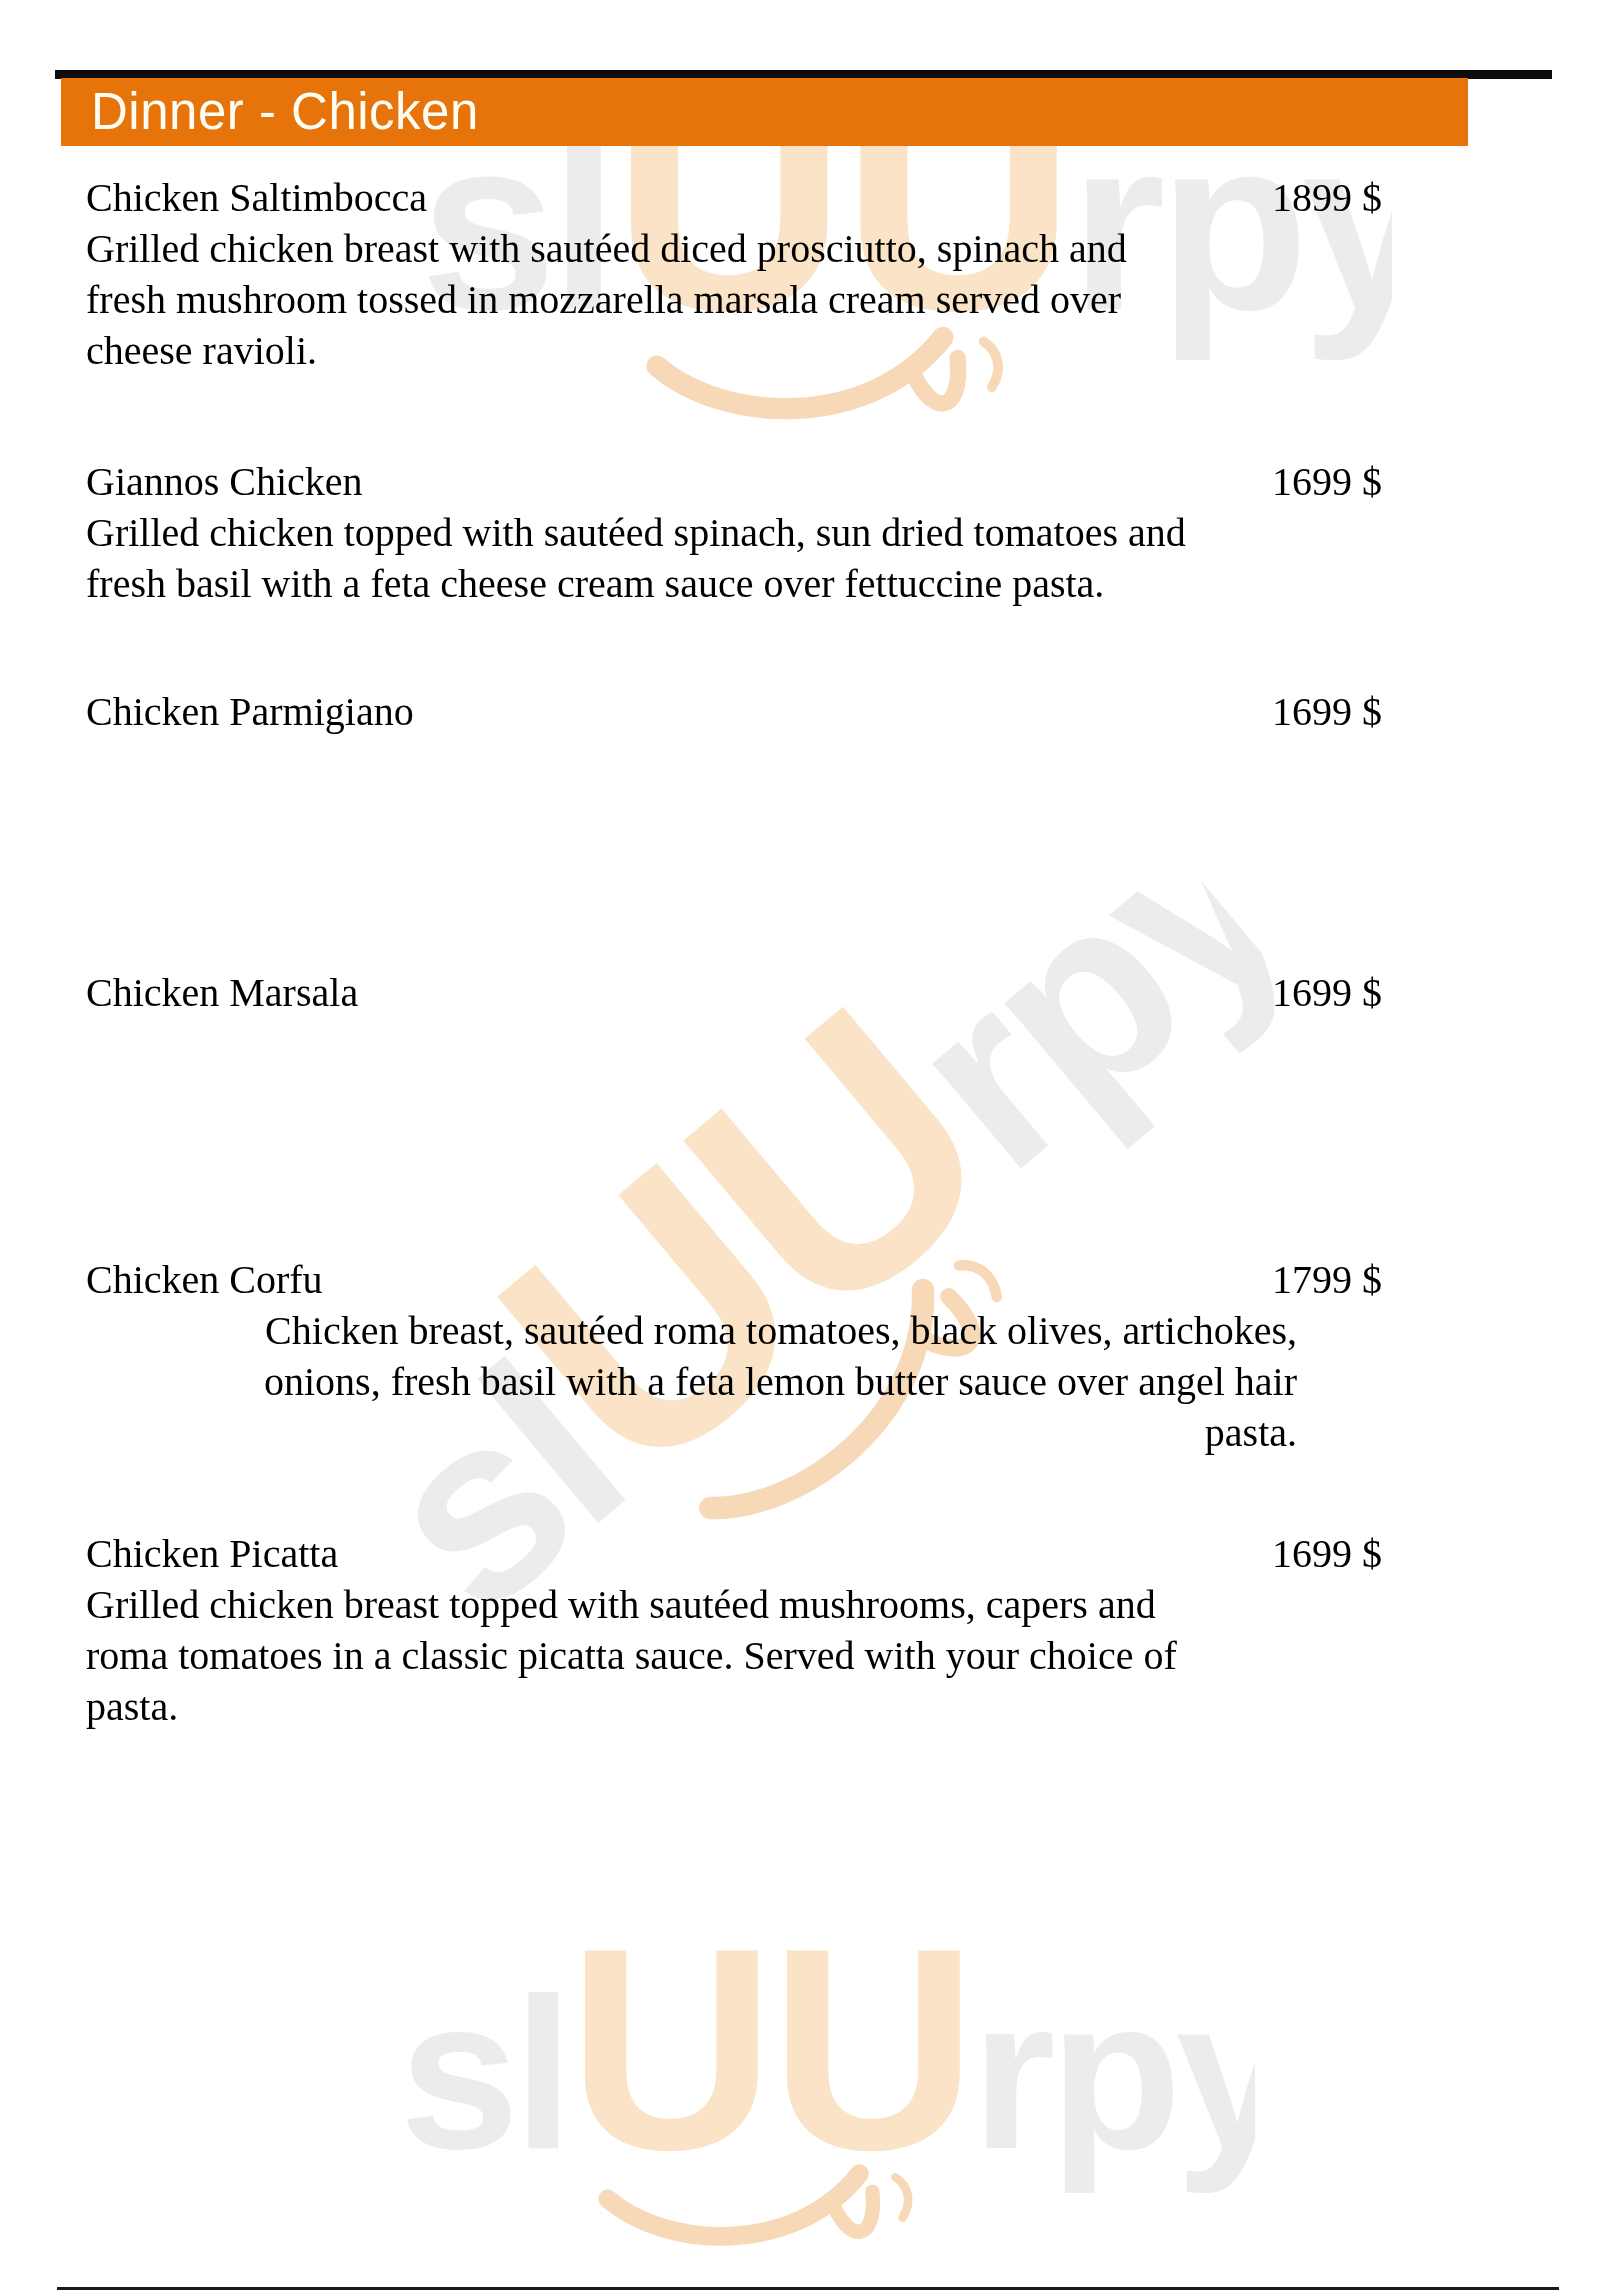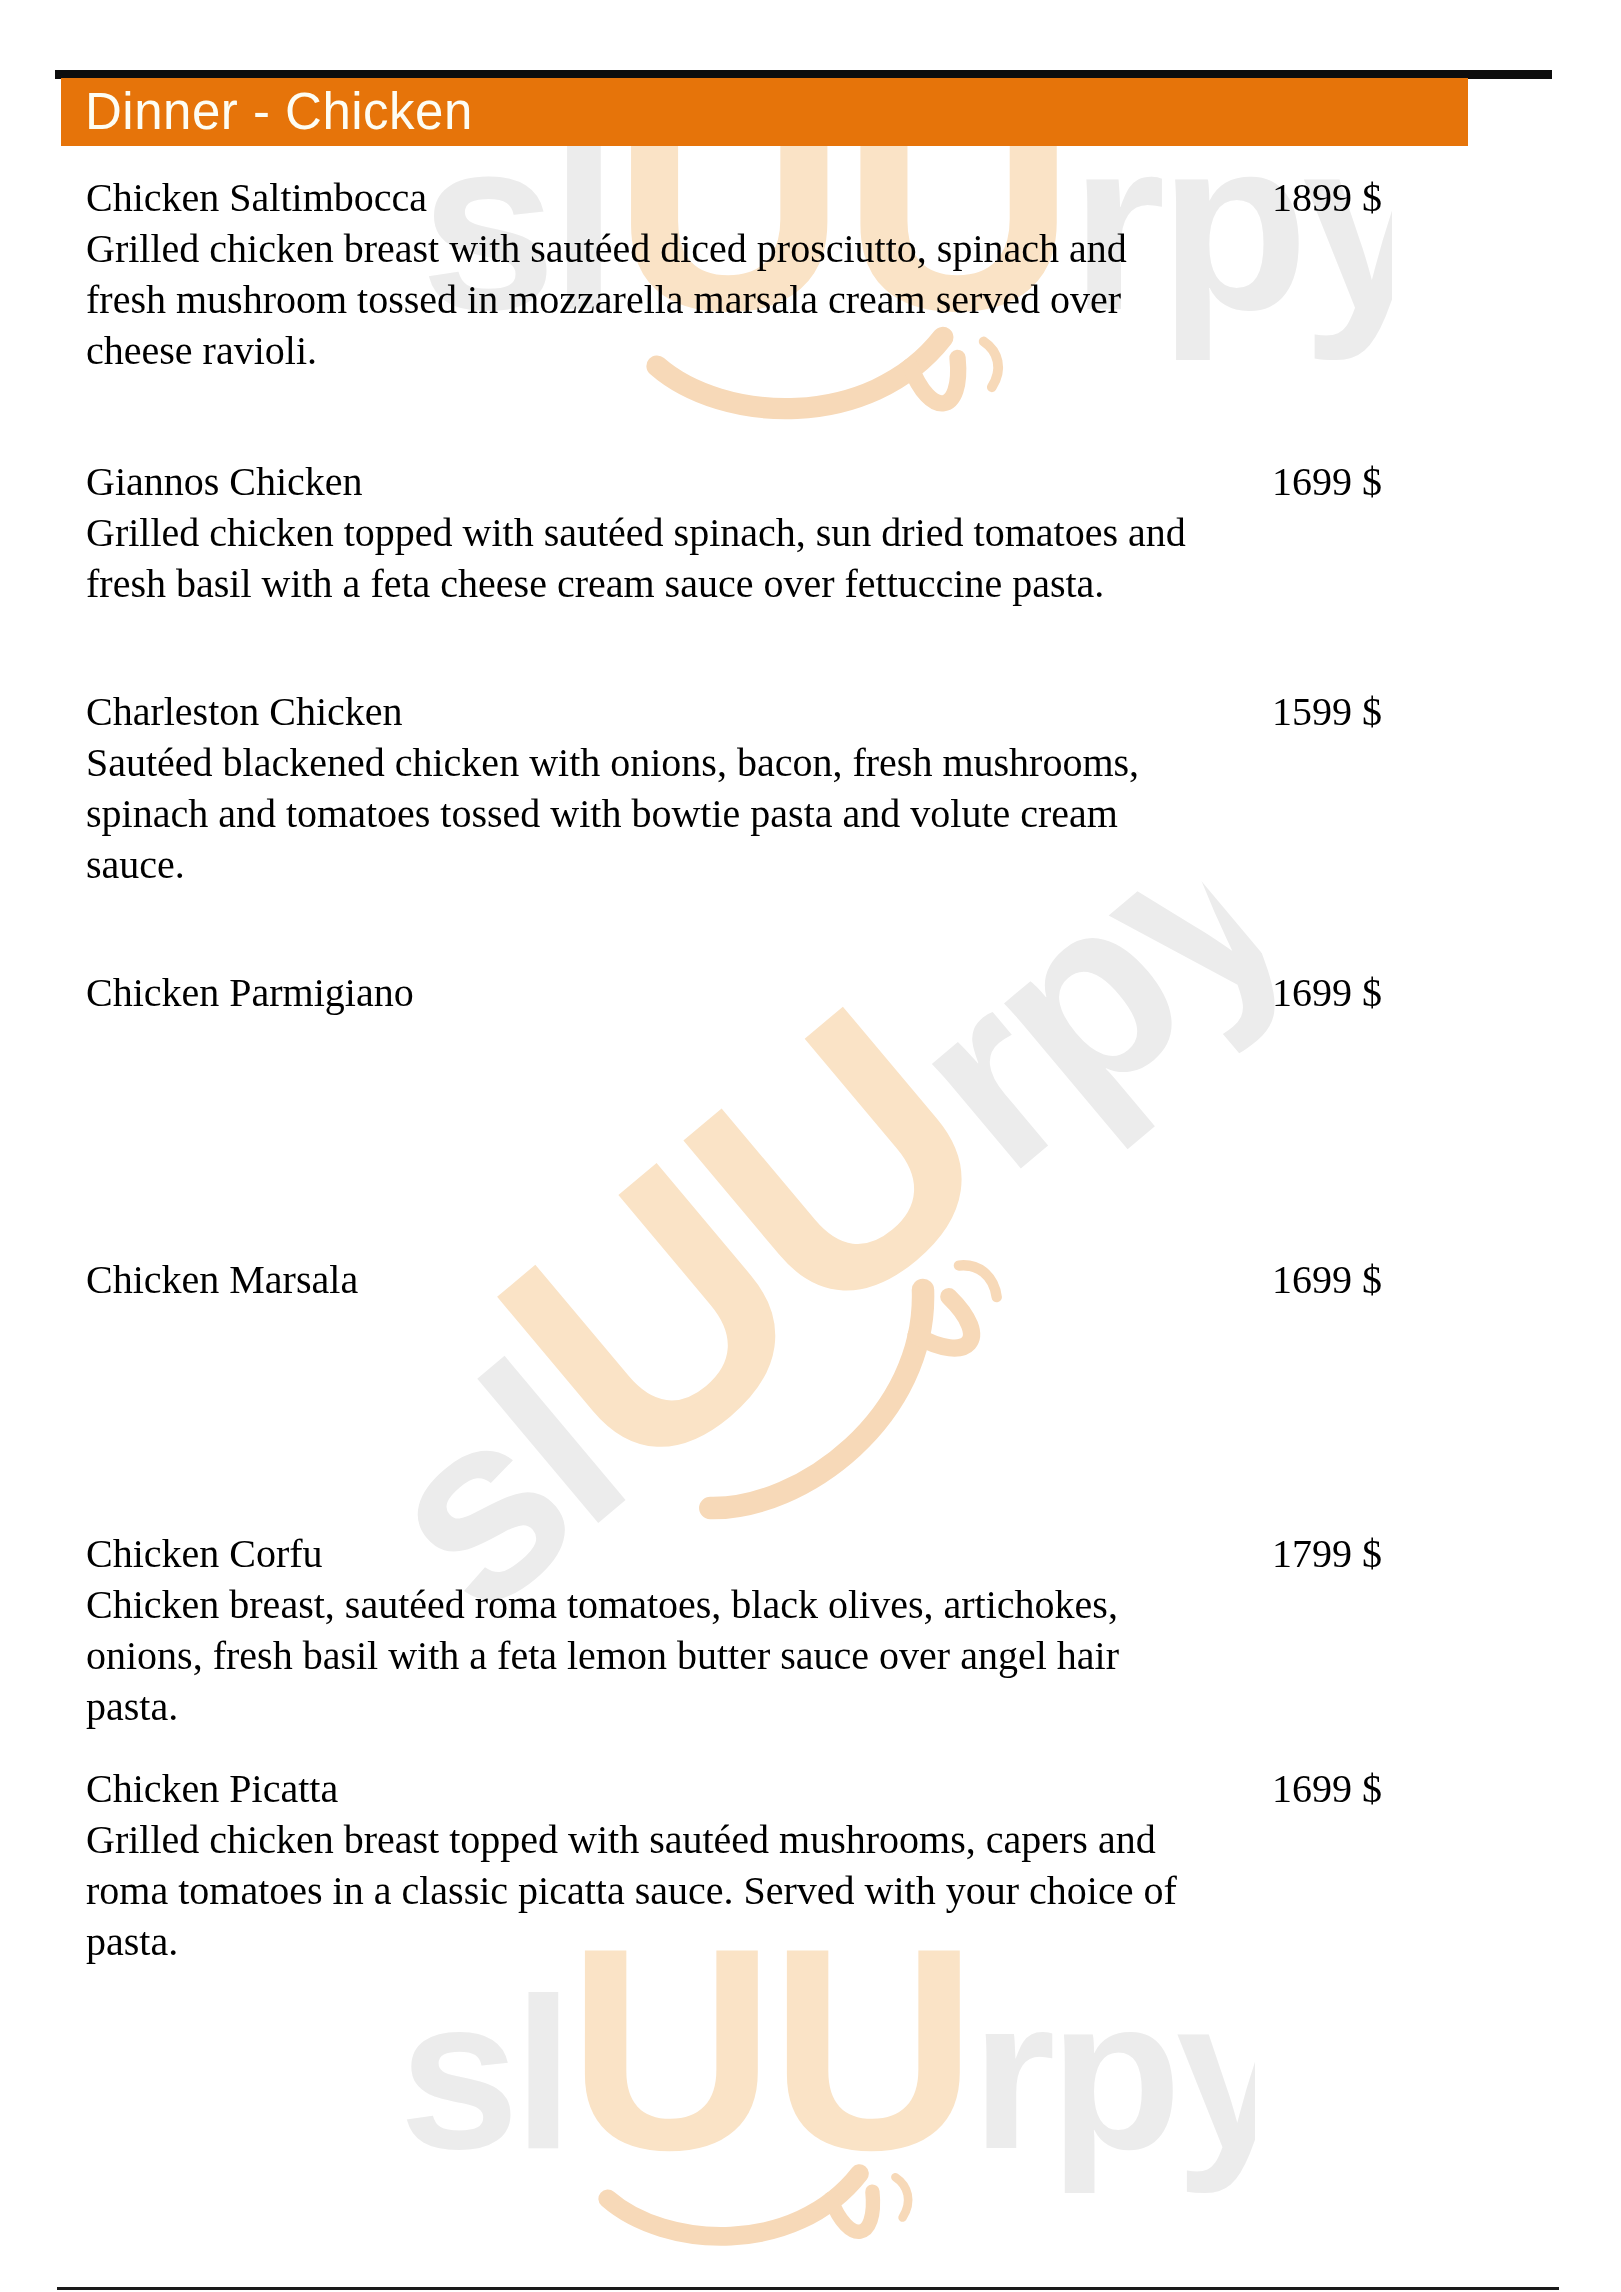--- a/index.html
+++ b/index.html
@@ -23,21 +23,21 @@
     background:#0d0d0d;z-index:5;
   }
   .header{
     position:absolute;left:61px;top:78px;width:1407px;height:68px;
     background:#e6740a;z-index:5;
     display:flex;align-items:center;
     font-family:"Liberation Sans","DejaVu Sans",sans-serif;
   }
   .header .title{
     color:#fdfdf4;font-size:51px;line-height:68px;
-    padding-left:24px;letter-spacing:0.5px;
+    padding-left:30px;letter-spacing:0.5px;
   }
   .bottombar{
     position:absolute;left:57px;top:2287px;width:1502px;height:2.9px;
     background:#1a1a1a;z-index:5;
   }
   
   .menu{position:absolute;left:0;top:0;width:1471px;height:2293px;z-index:3;}
   .menu-item{
     position:absolute;left:86px;width:1296px;
     font-size:40px;line-height:51px;
@@ -108,29 +108,20 @@
 
   <div class="menu-item">
     <div class="item-row">
       <span class="item-name">Giannos Chicken</span>
       <span class="item-price">1699 $</span>
     </div>
     <div class="item-desc">Grilled chicken topped with sautéed spinach, sun dried tomatoes and
 fresh basil with a feta cheese cream sauce over fettuccine pasta.</div>
   </div>
 
-  <div class="menu-item">
-    <div class="item-row">
-      <span class="item-name">Charleston Chicken</span>
-      <span class="item-price">1599 $</span>
-    </div>
-    <div class="item-desc">Sautéed blackened chicken with onions, bacon, fresh mushrooms,
-spinach and tomatoes tossed with bowtie pasta and volute cream
-sauce.</div>
-  </div>
 
   <div class="menu-item">
     <div class="item-row">
       <span class="item-name">Chicken Parmigiano</span>
       <span class="item-price">1699 $</span>
     </div>
   </div>
 
   <div class="menu-item">
     <div class="item-row">

